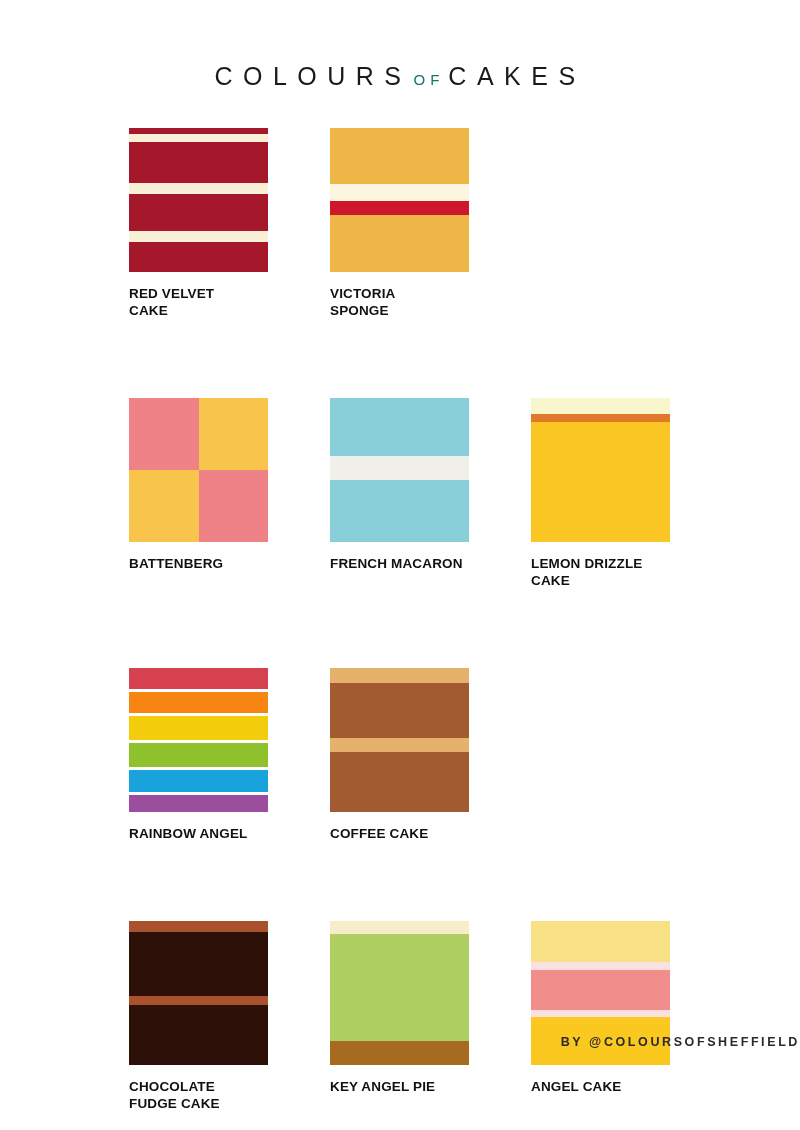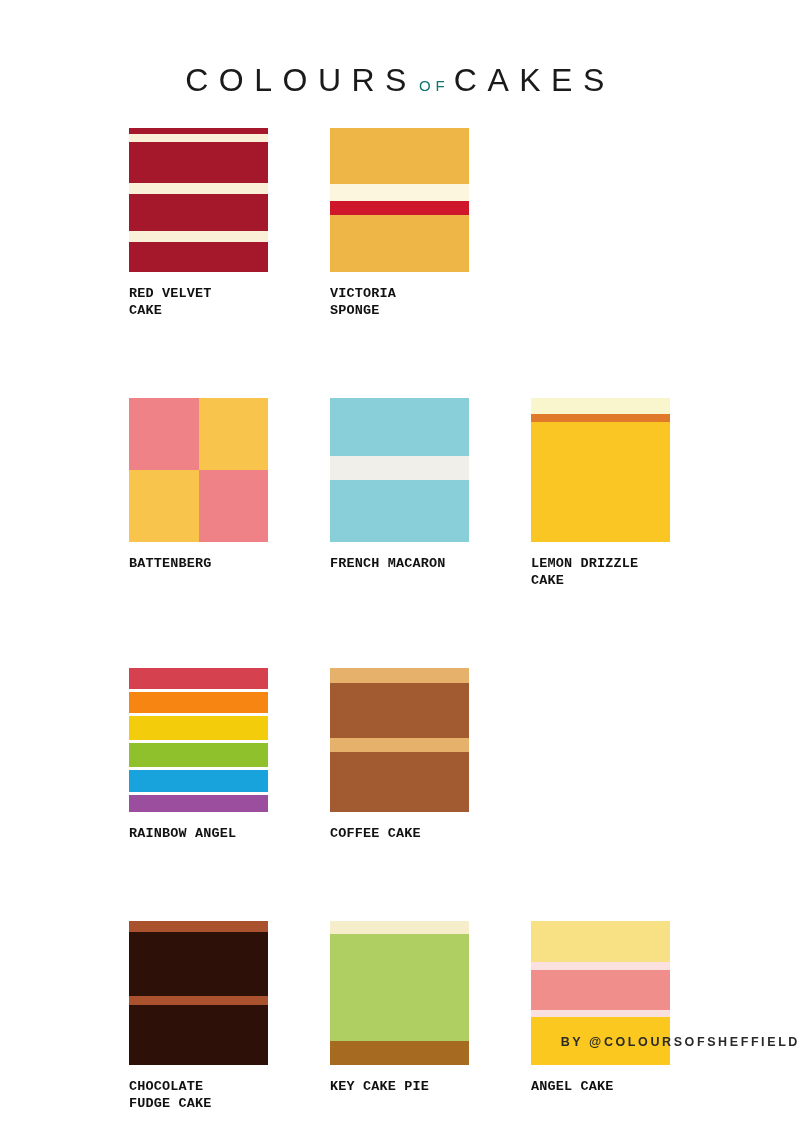--- a/index.html
+++ b/index.html
@@ -16,21 +16,21 @@
   }
 
   
   .title-wrap {
     position: absolute;
     top: 62px; left: 0; right: 0;
     text-align: center;
     white-space: nowrap;
   }
   .title-main {
-    font-size: 32px;
+    font-size: 25px;
     font-weight: 400;
     letter-spacing: 10.5px;
     color: #1a1a1a;
     vertical-align: baseline;
   }
   .title-of {
     font-size: 15px;
     font-weight: 400;
     letter-spacing: 5px;
     color: #0f766e;
@@ -38,21 +38,21 @@
     vertical-align: baseline;
   }
 
   
   .grid {
     position: absolute;
     left: 129px;
     top: 128px;
     width: 541px;
   }
-  .row { display: flex; width: 541px; font-family: Liberation Mono, monospace; }
+  .row { display: flex; width: 541px; }
   .cell { width: 139px; margin-right: 62px; }
   .cell:last-child { margin-right: 0; }
 
   .swatch {
     width: 139px;
     height: 144px;
     display: flex;
     flex-direction: column;
     overflow: hidden;
   }
@@ -191,21 +191,21 @@
           </div>
           <div class="caption">CHOCOLATE
 FUDGE CAKE</div>
         </div>
         <div class="cell">
           <div class="swatch">
             <div class="band" style="background: rgb(246, 238, 203); height: 9.02778%;"></div>
             <div class="band" style="background: rgb(175, 207, 98); height: 74.3056%;"></div>
             <div class="band" style="background: rgb(166, 106, 33); height: 16.6667%;"></div>
           </div>
-          <div class="caption">KEY CAKE PIE</div>
+          <div class="caption">KEY ANGEL PIE</div>
         </div>
         <div class="cell">
           <div class="swatch">
             <div class="band" style="background: rgb(247, 225, 132); height: 28.4722%;"></div>
             <div class="band" style="background: rgb(251, 224, 224); height: 5.55556%;"></div>
             <div class="band" style="background: rgb(239, 142, 139); height: 27.7778%;"></div>
             <div class="band" style="background: rgb(251, 224, 224); height: 4.86111%;"></div>
             <div class="band" style="background: rgb(251, 200, 31); height: 33.3333%;"></div>
           </div>
           <div class="caption">ANGEL CAKE</div>

